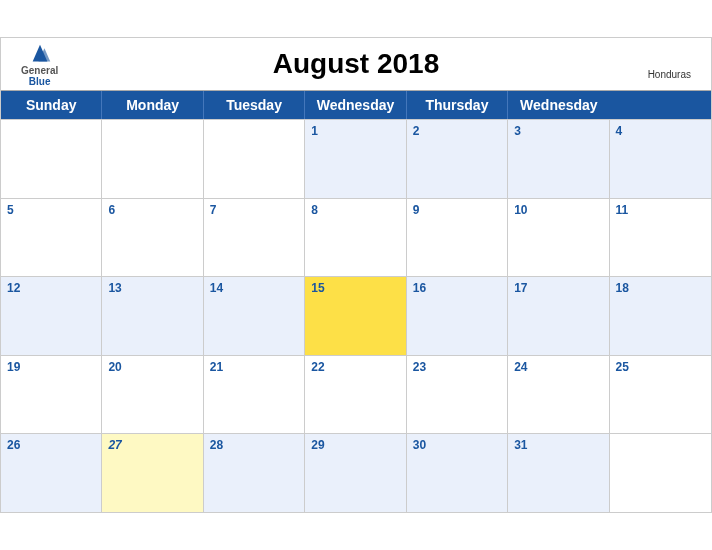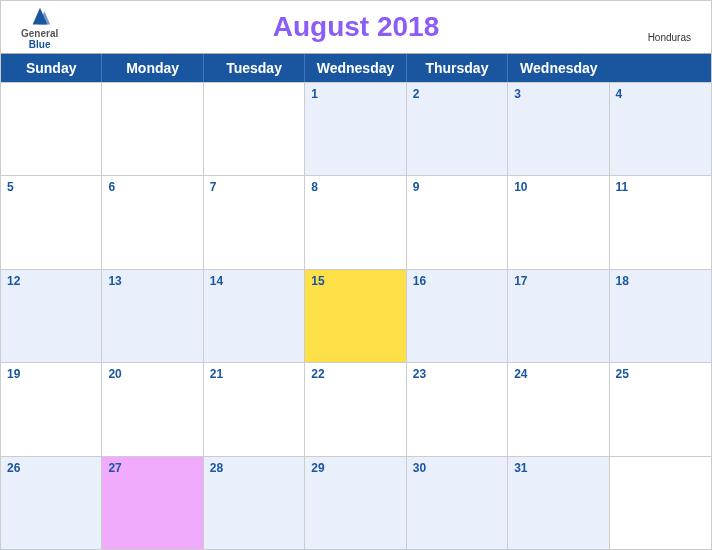--- a/index.html
+++ b/index.html
@@ -7,21 +7,21 @@
       font-family: Arial, sans-serif;
       background: #fff;
       display: flex;
       justify-content: center;
       align-items: center;
       width: 712px;
       height: 550px;
     }
     .calendar-container {
       width: 712px;
-      height: 550px;
+      height: 476px;
       background: #fff;
       border: 1px solid #ccc;
       display: flex;
       flex-direction: column;
     }
     .calendar-header {
       display: flex;
       align-items: center;
       justify-content: center;
       padding: 10px 20px;
@@ -38,21 +38,21 @@
       align-items: center;
     }
     .logo-icon {
       width: 30px;
       height: 22px;
       margin-bottom: 2px;
     }
     .calendar-title {
       font-size: 28px;
       font-weight: bold;
-      color: #8b5cf6;
+      color: #000000;
       text-align: center;
     }
     .country-label {
       position: absolute;
       right: 20px;
       top: 50%;
       transform: translateY(-50%);
       font-size: 10px;
       color: #333;
       margin-top: 10px;
@@ -226,21 +226,21 @@
             <span class="day-number">24</span>
           </div>
           <div class="day-cell">
             <span class="day-number">25</span>
           </div>
         </div>
         <div class="week-row">
           <div class="day-cell" style="background: rgb(234, 240, 251);">
             <span class="day-number">26</span>
           </div>
-          <div class="day-cell" style="background: #f0abfc;">
+          <div class="day-cell" style="background: #fef9c3; font-style: italic;">
             <span class="day-number">27</span>
           </div>
           <div class="day-cell" style="background: rgb(234, 240, 251);">
             <span class="day-number">28</span>
           </div>
           <div class="day-cell" style="background: rgb(234, 240, 251);">
             <span class="day-number">29</span>
           </div>
           <div class="day-cell" style="background: rgb(234, 240, 251);">
             <span class="day-number">30</span>

